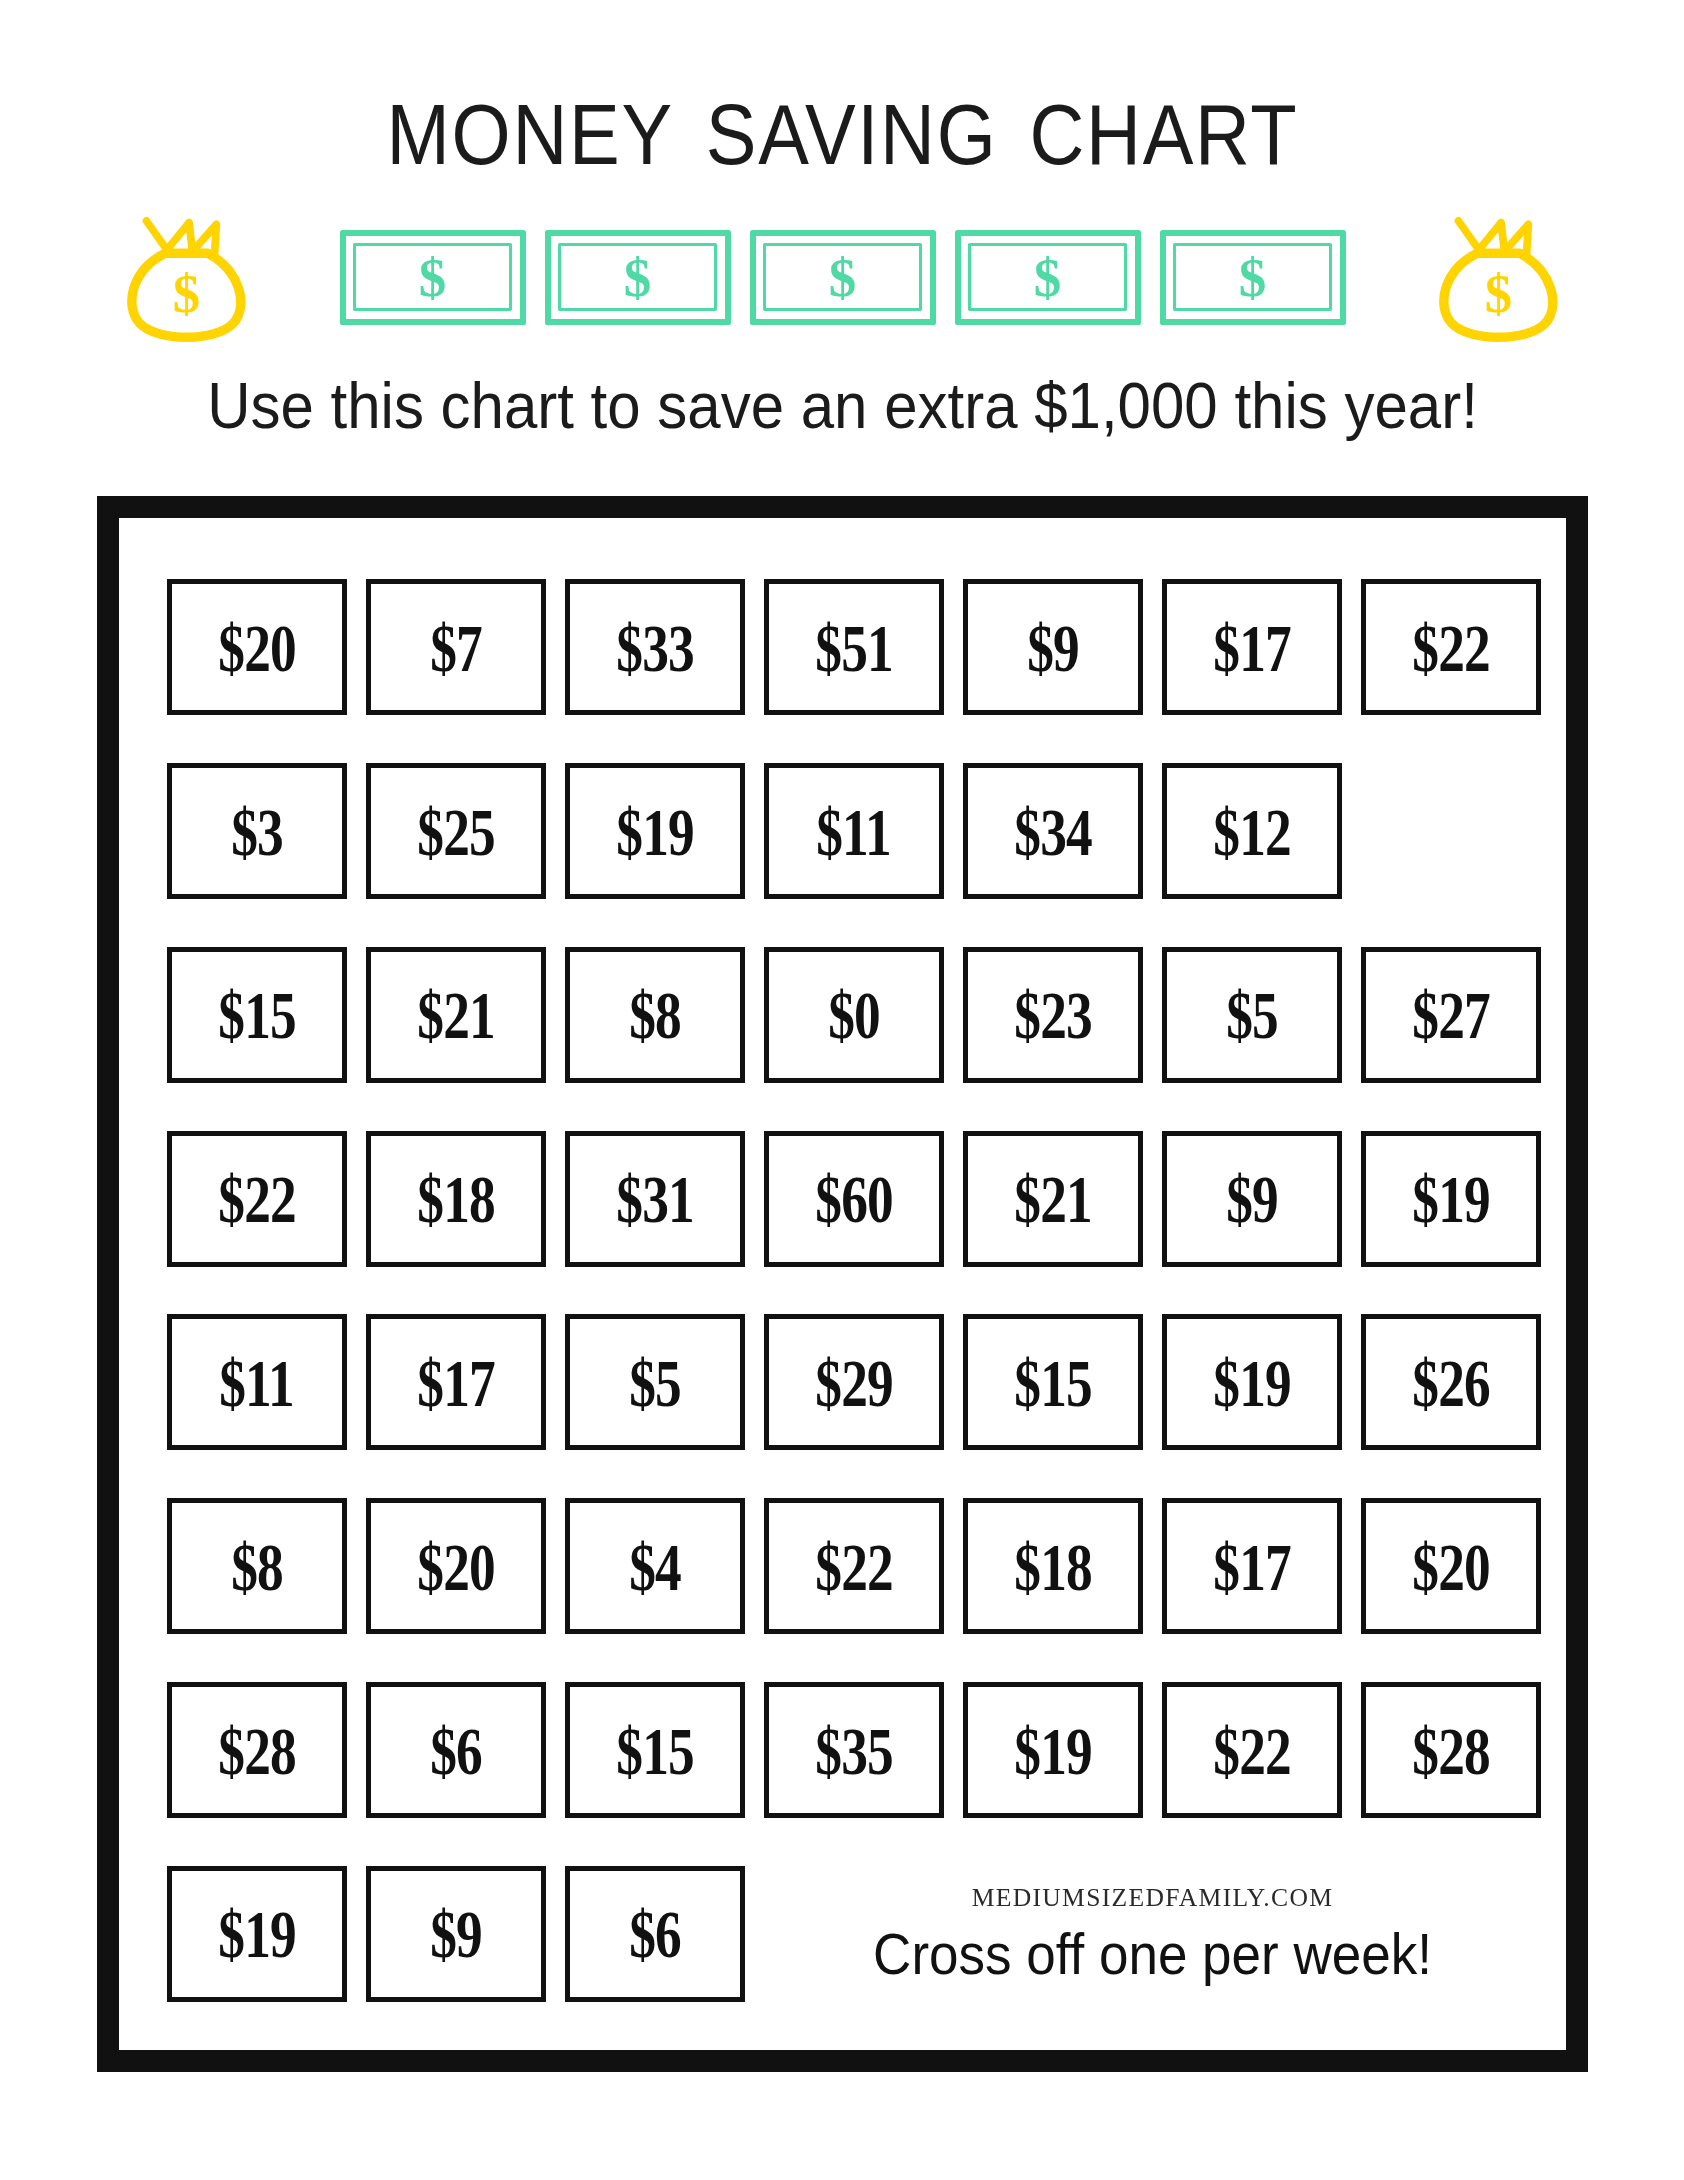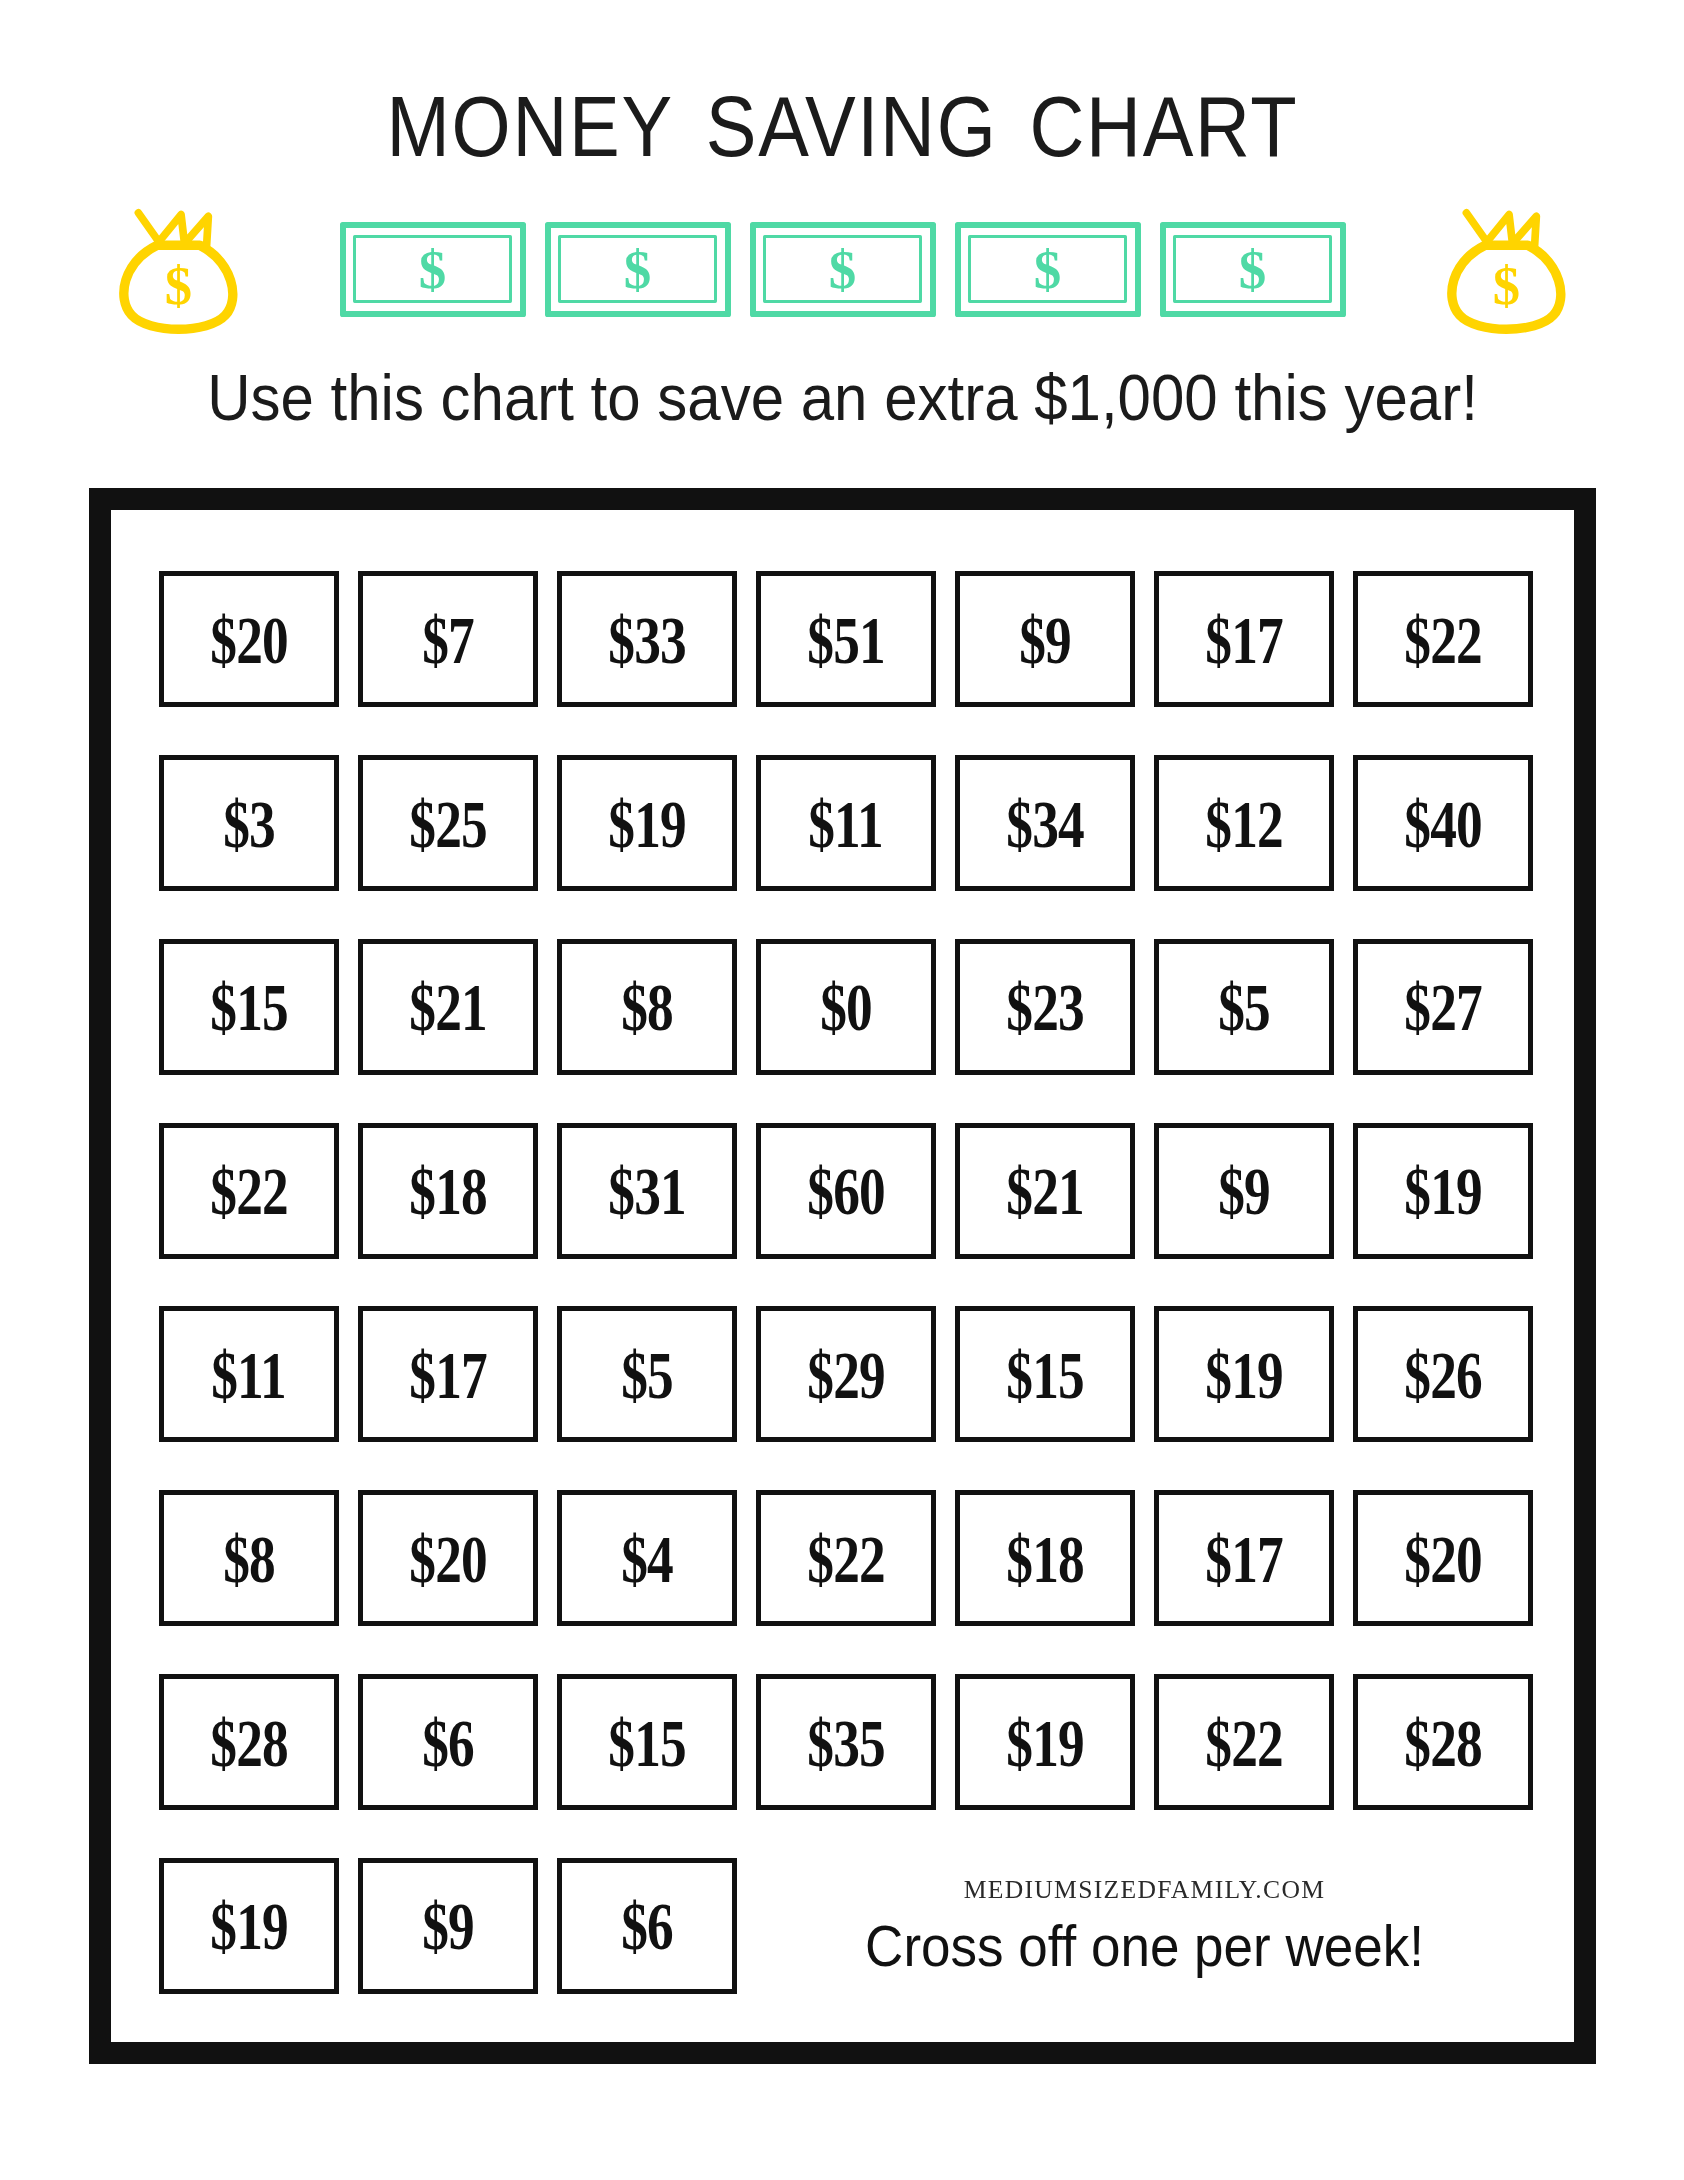--- a/index.html
+++ b/index.html
@@ -13,21 +13,21 @@
     font-family: "Liberation Sans", sans-serif;
     color: #1a1a1a;
     overflow: hidden;
   }
 
   .page {
     position: relative;
     width: 1685px;
     height: 2181px;
     box-sizing: border-box;
-    padding: 4px;
+    padding: 12px;
   }
 
   
   .header {
     text-align: center;
     padding-top: 49px;
   }
   .title {
     font-family: "Liberation Sans", sans-serif;
     font-size: 109px;
@@ -241,23 +241,20 @@
         </div>
         <div class="cell" style="grid-area: 2 / 4;">
           <span class="cell-amount">$11</span>
         </div>
         <div class="cell" style="grid-area: 2 / 5;">
           <span class="cell-amount">$34</span>
         </div>
         <div class="cell" style="grid-area: 2 / 6;">
           <span class="cell-amount">$12</span>
         </div>
-        <div class="cell" style="grid-area: 2 / 7;">
-          <span class="cell-amount">$40</span>
-        </div>
         <div class="cell" style="grid-area: 3 / 1;">
           <span class="cell-amount">$15</span>
         </div>
         <div class="cell" style="grid-area: 3 / 2;">
           <span class="cell-amount">$21</span>
         </div>
         <div class="cell" style="grid-area: 3 / 3;">
           <span class="cell-amount">$8</span>
         </div>
         <div class="cell" style="grid-area: 3 / 4;">

